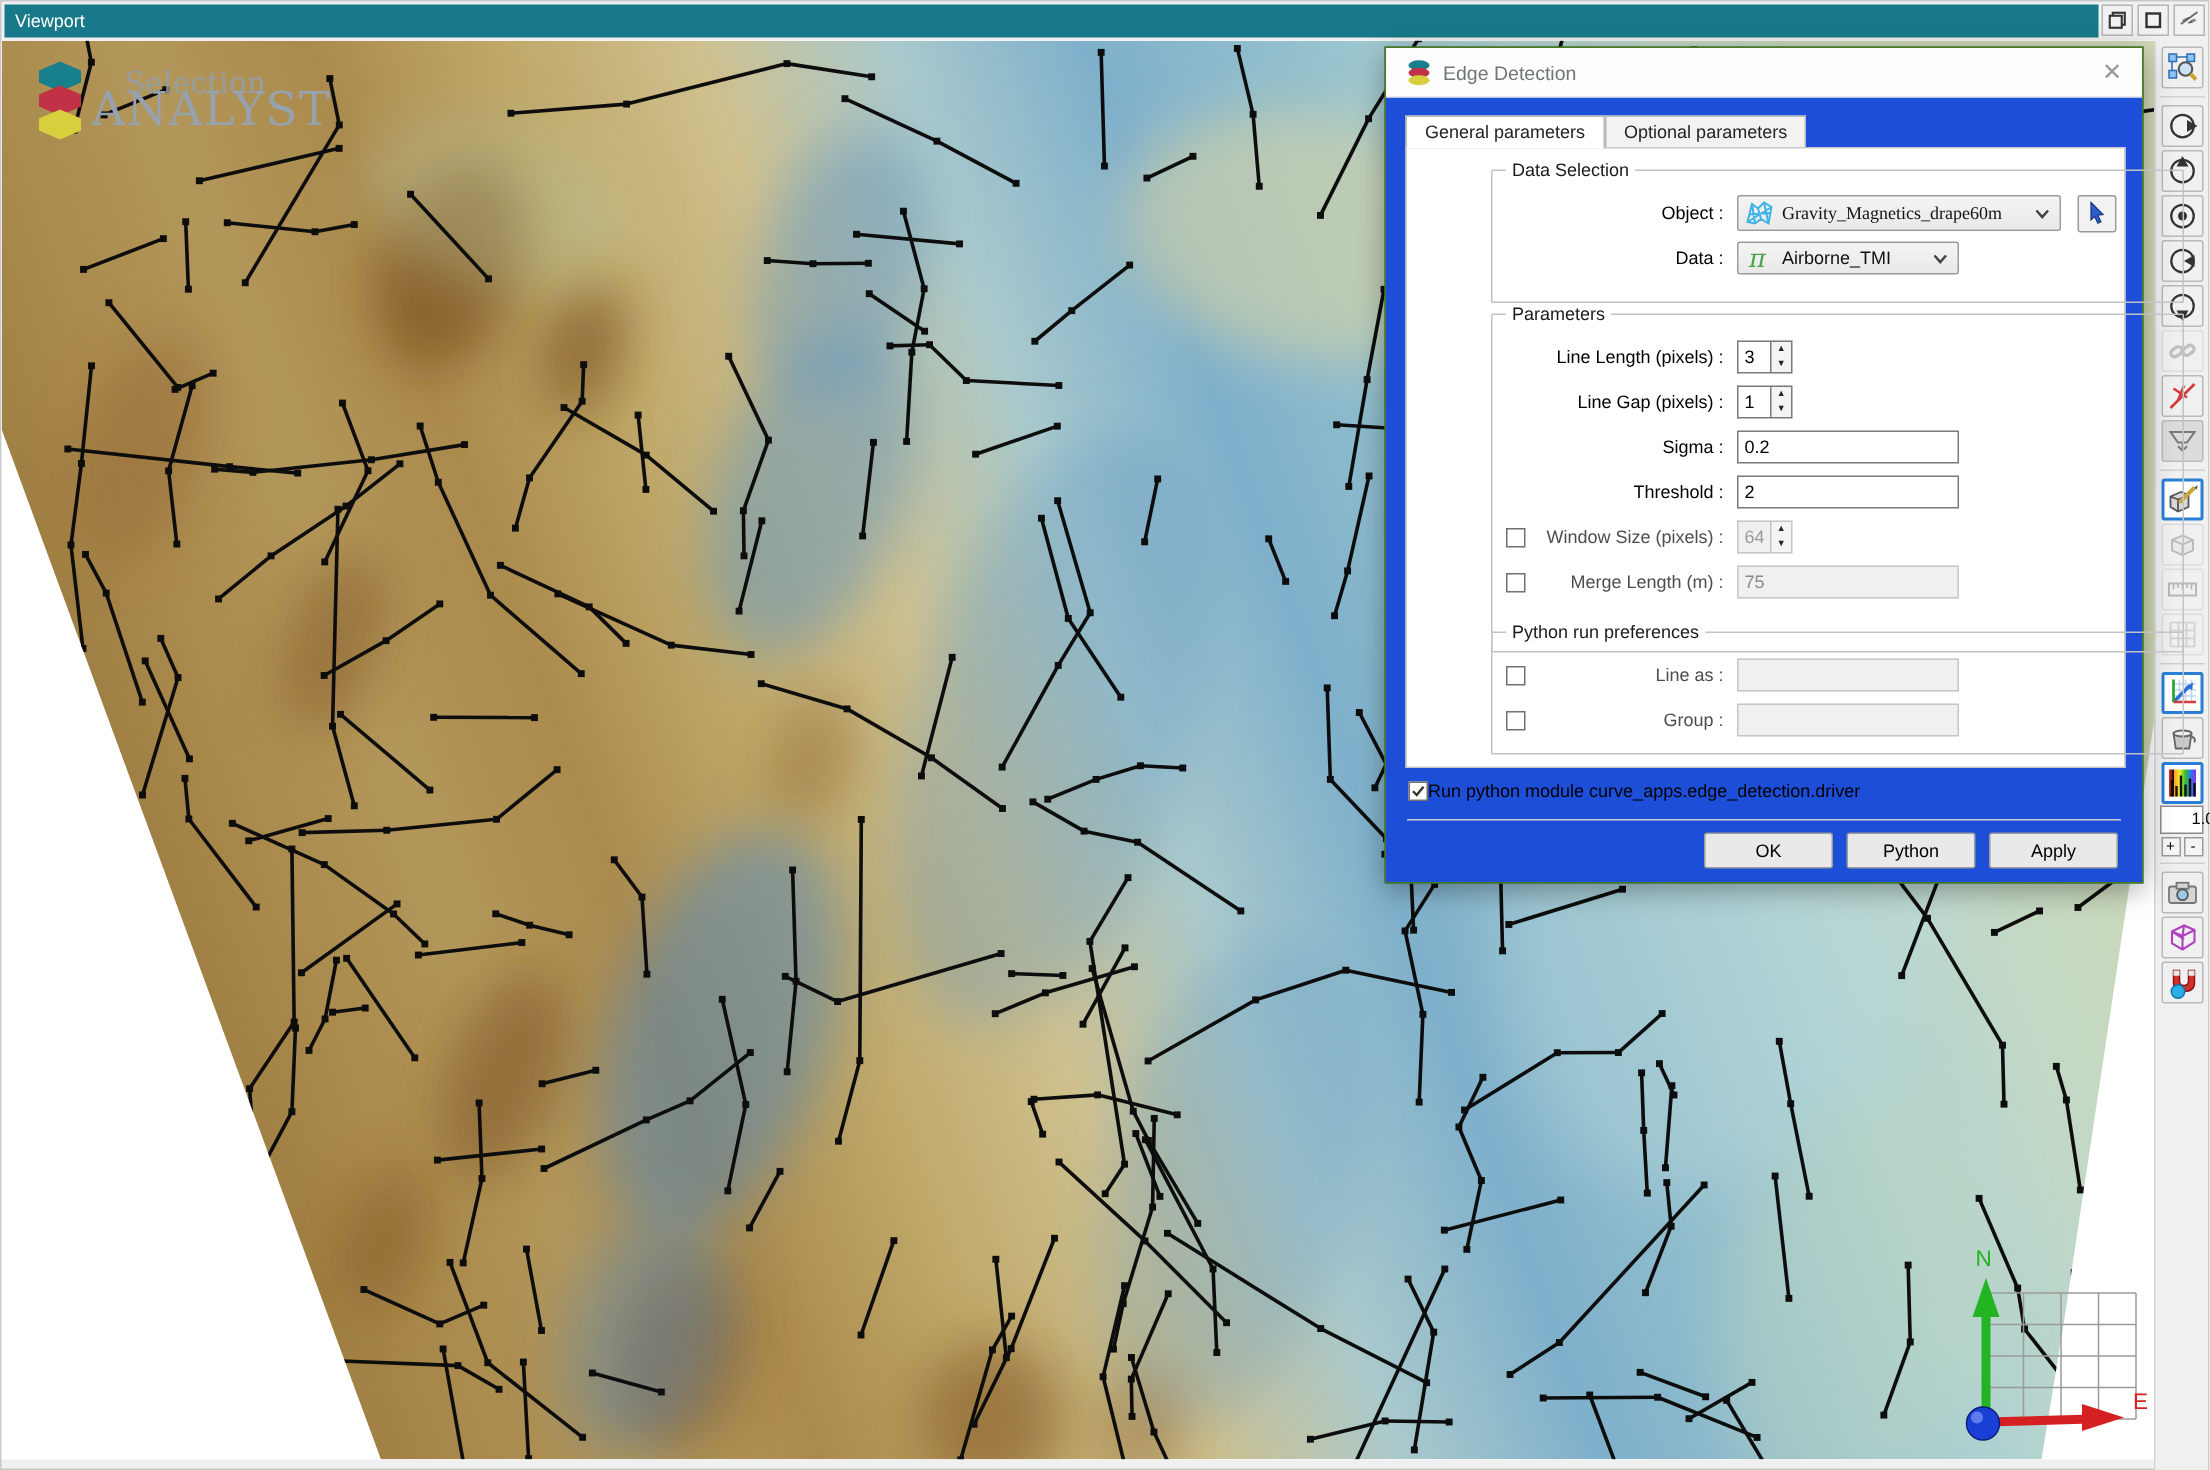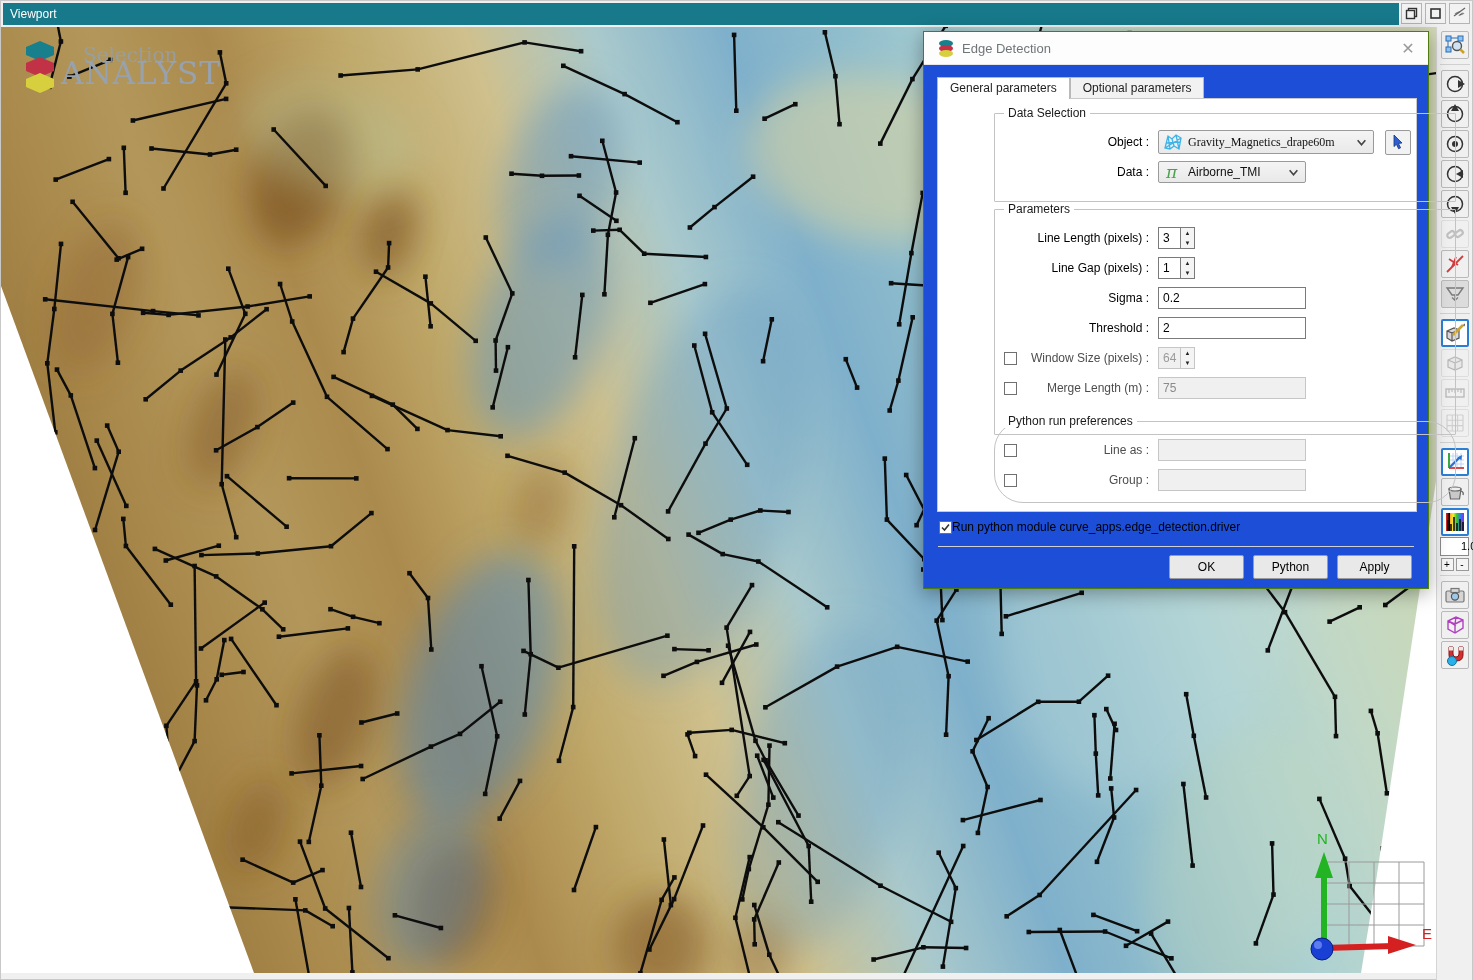--- a/index.html
+++ b/index.html
@@ -79,21 +79,21 @@
   .spin { display:flex; height:22px; }
   .spin .sval { width:22px; height:22px; border:1px solid #7a7a7a; border-right:none; background:#fff; font-size:12px; padding-left:4px; line-height:20px; }
   .spin .sarr { width:15px; height:22px; border:1px solid #7a7a7a; background:#f4f4f4; display:flex; flex-direction:column; }
   .spin .sarr div { flex:1; display:flex; align-items:center; justify-content:center; font-size:6px; color:#222; }
   .spin.disabled .sval { border-color:#c6c6c6; background:#f0f0f0; color:#9a9a9a; }
   .spin.disabled .sarr { border-color:#c6c6c6; color:#b0b0b0; }
 
   #run-row { position:absolute; left:15px; top:488px; display:flex; align-items:center; gap:0; }
   #dlg-divider { position:absolute; left:14px; right:14px; top:514px; height:1px; background:#cfcfcf; }
   #dlg-buttons { position:absolute; right:16px; top:523px; display:flex; gap:9px; }
-  .dbtn { width:75px; height:24px; background:#e9e9e9; border:1px solid #9b9b9b; font-size:12px; color:#000;
+  .dbtn { width:86px; height:24px; background:#e9e9e9; border:1px solid #9b9b9b; font-size:12px; color:#000;
     display:flex; align-items:center; justify-content:center; border-radius:2px; }
 </style>
 </head>
 <body>
 
 <div id="window">
 
   <div id="titlebar">
     <span>Viewport</span>
   </div>
@@ -1249,21 +1249,21 @@
             <div class="row">
               <span class="cbslot">
                 <span class="checkbox"></span>
               </span>
               <span class="rlabel dim">Merge Length (m) :</span>
               <div class="tbox disabled">75</div>
             </div>
           </div>
       </div>
 
-      <div class="group" style="top:322px; height:82px;border-radius:29px;">
+      <div class="group" style="top:322px; height:82px;">
         <span class="gtitle">Python run preferences</span>
         <div class="grows" id="pyprefs-rows">
             <div class="row">
               <span class="cbslot">
                 <span class="checkbox"></span>
               </span>
               <span class="rlabel dim">Line as :</span>
               <div class="tbox disabled"></div>
             </div>
             <div class="row">

